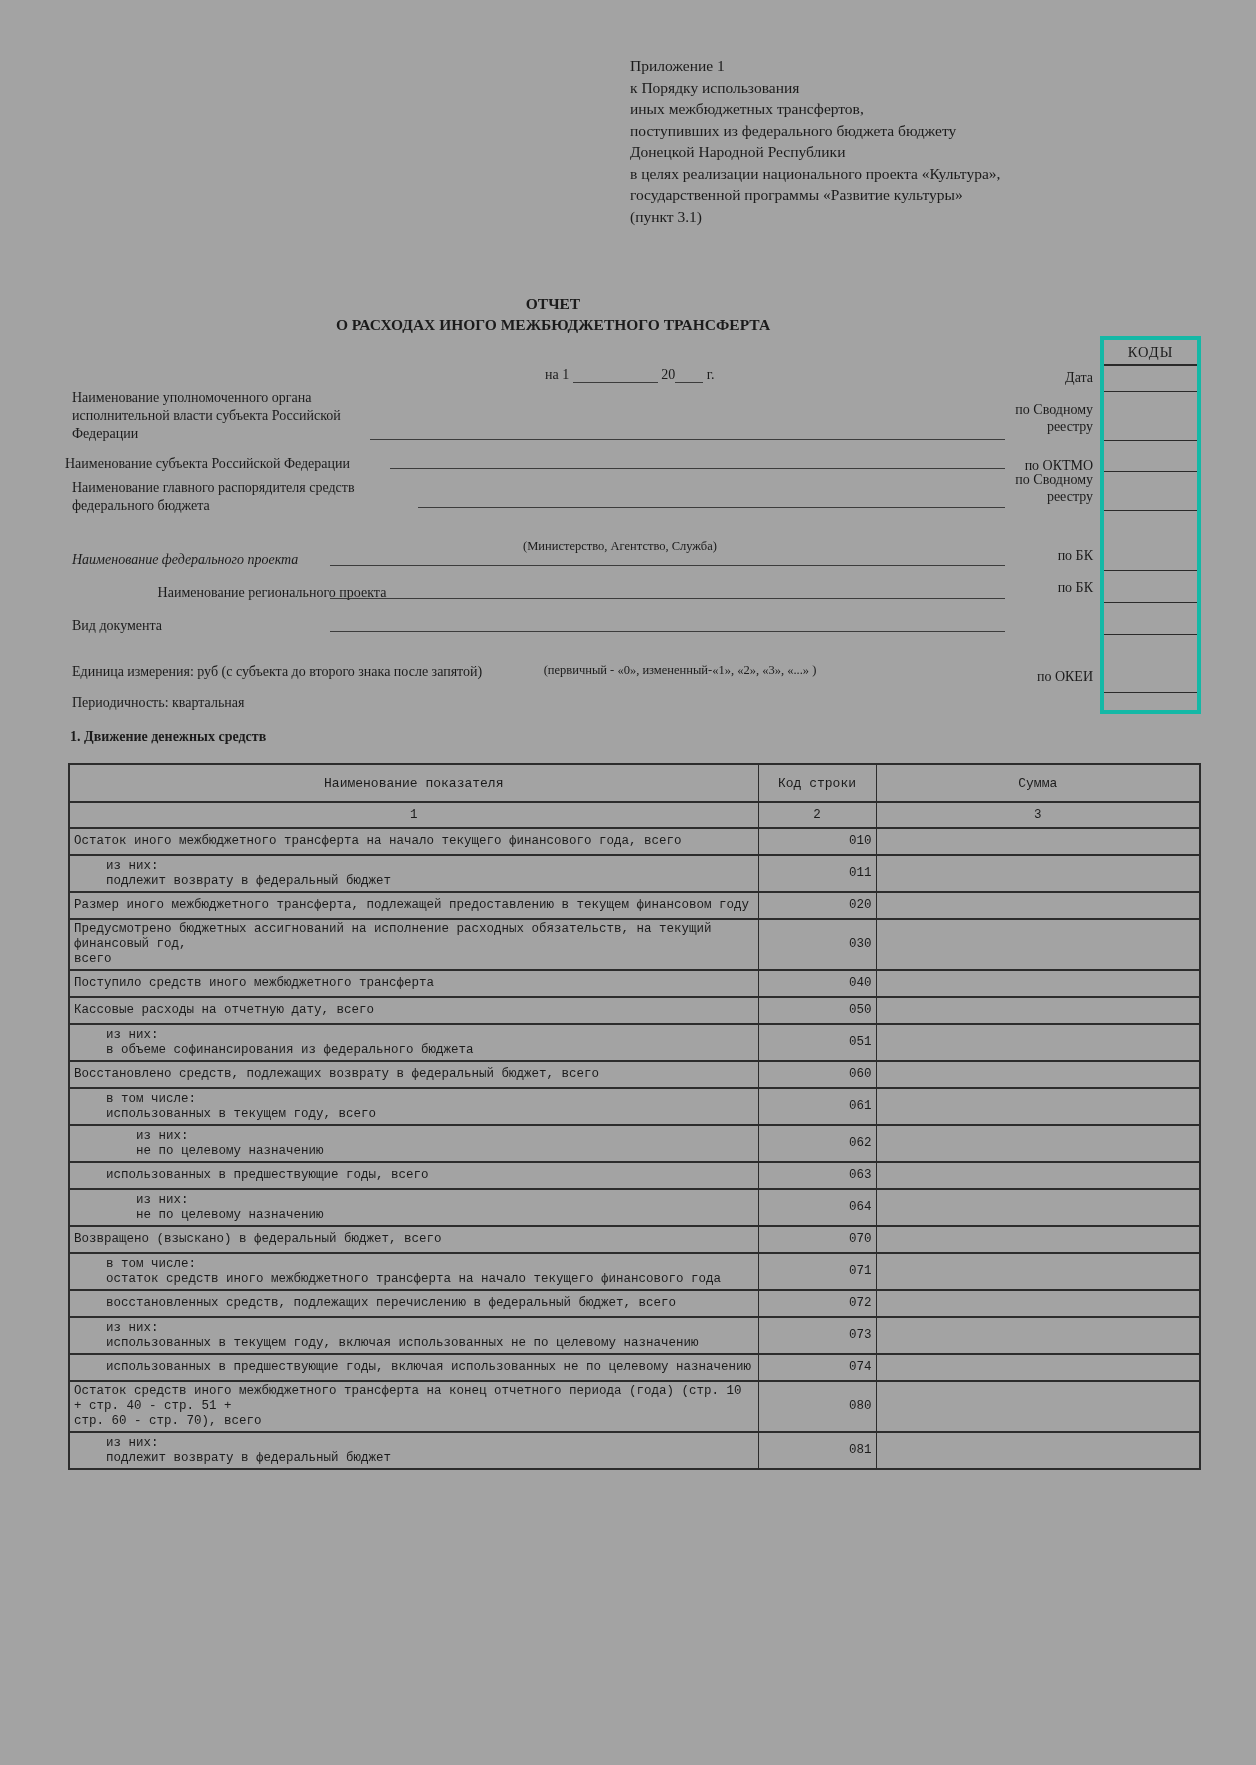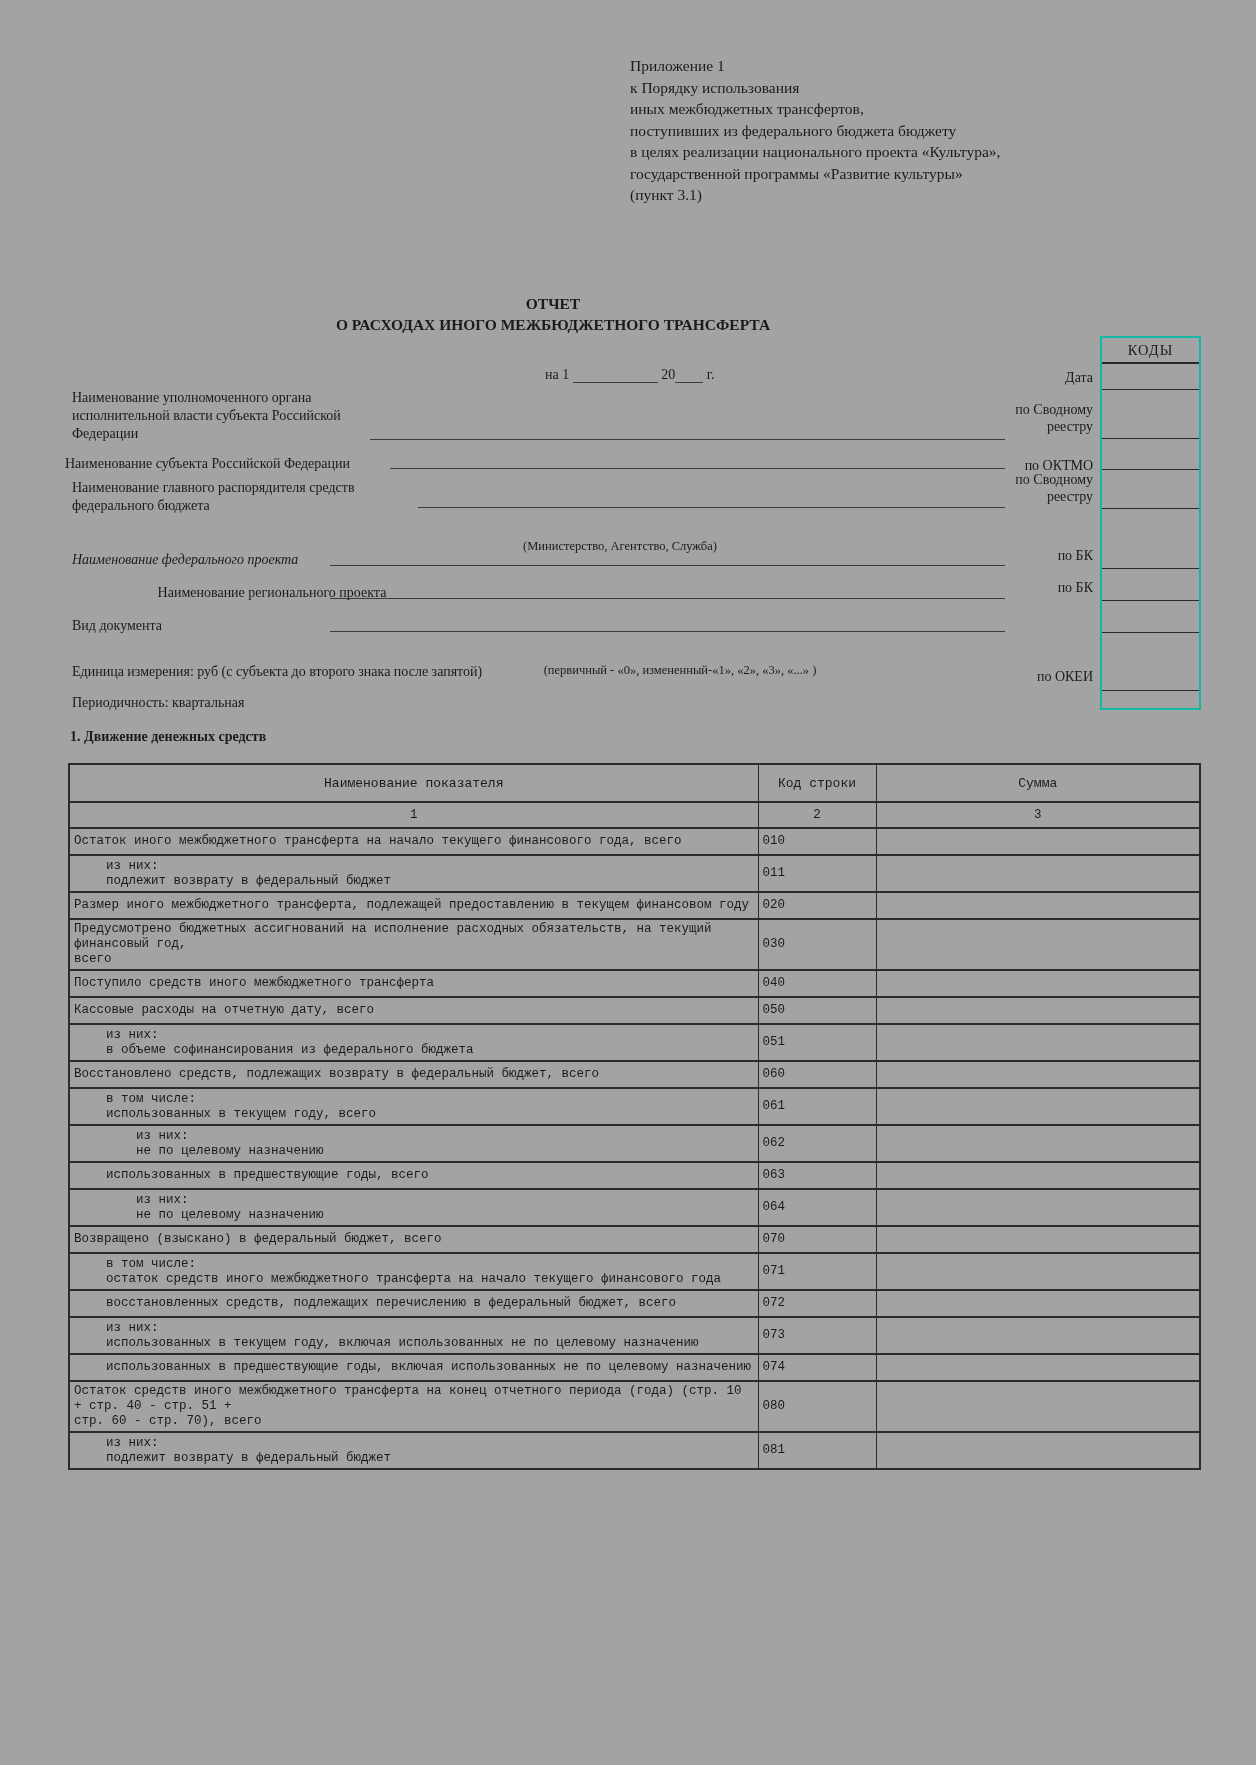--- a/index.html
+++ b/index.html
@@ -23,21 +23,21 @@
   .dateline{left:545px;top:367px;font-size:14px;}
   .blank{display:inline-block;border-bottom:1px solid #3c3c3c;height:14px;vertical-align:bottom;}
   .w85{width:85px;} .w28{width:28px;}
 
   
   .flabel{font-size:14px;line-height:18px;}
   .fline{border-bottom:1px solid #3c3c3c;height:1px;}
   .fcaption{font-size:12.5px;text-align:center;margin-top:28px;}
 
   
-  .codes-box{left:1100px;top:336px;width:101px;border:2px solid #14b8a6;box-sizing:border-box;}
+  .codes-box{left:1100px;top:336px;width:101px;border:4px solid #14b8a6;box-sizing:border-box;}
   .codes-header{height:26px;border-bottom:2px solid #2a2a2a;box-sizing:border-box;
     text-align:center;font-size:14.5px;line-height:25px;letter-spacing:1px;}
   .codes-row{box-sizing:border-box;border-bottom:1px solid #2a2a2a;}
   .codes-row.last{border-bottom:none;}
   .h26{height:26px;} .h49{height:49px;} .h31{height:31px;} .h39{height:39px;}
   .h60{height:60px;} .h32{height:32px;} .h58{height:58px;} .h17{height:17px;}
   .codes-label{width:120px;left:973px;text-align:right;font-size:14px;line-height:17px;}
 
   
   .plain14{font-size:14px;}
@@ -51,35 +51,36 @@
     font-weight:normal;
     vertical-align:middle;
     padding:2px 4px;
     font-size:12.5px;line-height:15px;
   }
   .cash-table{border:2px solid #2c2c2c;}
   .cash-table .hdr td{height:38px;text-align:center;font-size:13px;}
   .cash-table .num td{height:26px;text-align:center;}
   .cash-table tr.s td{height:27px;}
   .cash-table tr.d td{height:37px;}
-  .cash-table .c2,.cash-table .c3{text-align:left;}
+  .cash-table .c2,.cash-table .c3{text-align:right;}
   .ind0{padding-left:5px;}
   .ind1 .ln{padding-left:32px;}
   .ind2 .ln{padding-left:62px;}
 </style>
 </head>
 <body>
 
 <div class="page">
 
   <div class="abs appendix">
     <div>Приложение 1</div>
     <div>к Порядку использования</div>
     <div>иных межбюджетных трансфертов,</div>
     <div>поступивших из федерального бюджета бюджету</div>
+    <div>Донецкой Народной Республики</div>
     <div>в целях реализации национального проекта «Культура»,</div>
     <div>государственной программы «Развитие культуры»</div>
     <div>(пункт 3.1)</div>
   </div>
 
   <div class="abs title">
     <div>ОТЧЕТ</div>
     <div>О РАСХОДАХ ИНОГО МЕЖБЮДЖЕТНОГО ТРАНСФЕРТА</div>
   </div>
 

